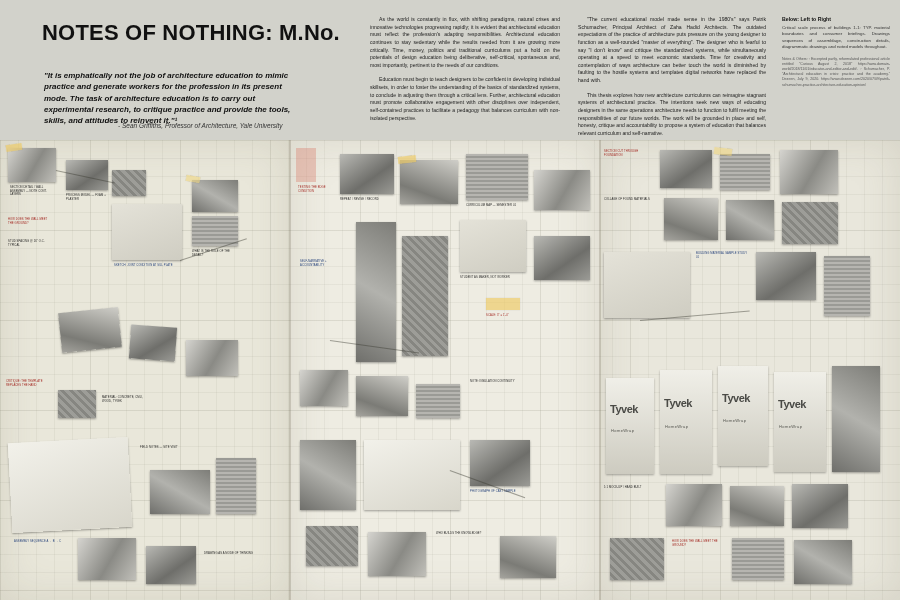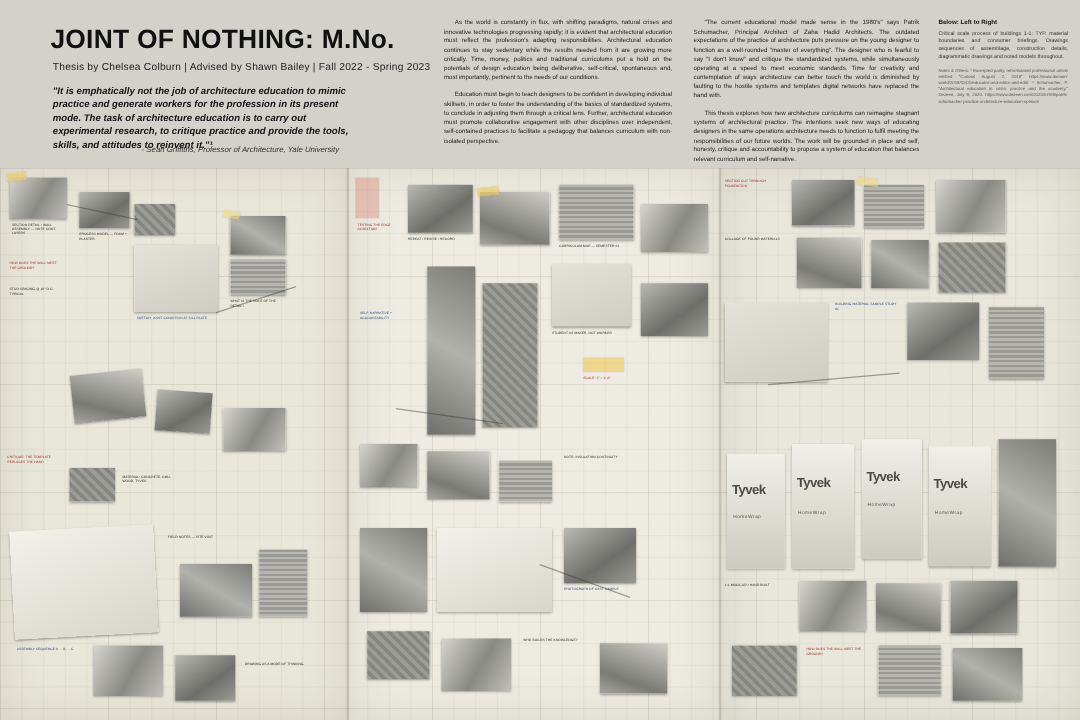--- a/index.html
+++ b/index.html
@@ -96,22 +96,21 @@
   .ln{position:absolute;background:rgba(60,60,50,.45);height:1px;transform-origin:0 0;}
 
   .stickyRed{position:absolute;background:rgba(214,118,100,.35);}
 </style>
 </head>
 <body>
 
 <div class="poster">
 
   <div class="header">
-    <div class="title">JOINT OF NOTHING: M.No.</div>
-    <div class="subtitle">Thesis by Chelsea Colburn | Advised by Shawn Bailey |  Fall 2022 - Spring 2023</div>
+    <div class="title">NOTES OF NOTHING: M.No.</div>
     <div class="quote">"It is emphatically not the job of architecture education to mimic practice and generate workers for the profession in its present mode. The task of architecture education is to carry out experimental research, to critique practice and provide the tools, skills, and attitudes to reinvent it."¹</div>
     <div class="quote-attr">- Sean Griffiths, Professor of Architecture, Yale University</div>
 
     <div class="col col-a">
       <p>As the world is constantly in flux, with shifting paradigms, natural crises and innovative technologies progressing rapidly; it is evident that architectural education must reflect the profession's adapting responsibilities. Architectural education continues to stay sedentary while the results needed from it are growing more critically. Time, money, politics and traditional curriculums put a hold on the potentials of design education being deliberative, self-critical, spontaneous and, most importantly, pertinent to the needs of our conditions.</p>
       <p>Education must begin to teach designers to be confident in developing individual skillsets, in order to foster the understanding of the basics of standardized systems, to conclude in adjusting them through a critical lens. Further, architectural education must promote collaborative engagement with other disciplines over independent, self-contained practices to facilitate a pedagogy that balances curriculum with non-isolated perspective.</p>
     </div>
 
     <div class="col col-b">
       <p>"The current educational model made sense in the 1980's" says Patrik Schumacher, Principal Architect of Zaha Hadid Architects. The outdated expectations of the practice of architecture puts pressure on the young designer to function as a well-rounded "master of everything". The designer who is fearful to say "I don't know" and critique the standardized systems, while simultaneously operating at a speed to meet economic standards. Time for creativity and contemplation of ways architecture can better touch the world is diminished by faulting to the hostile systems and templates digital networks have replaced the hand with.</p>

